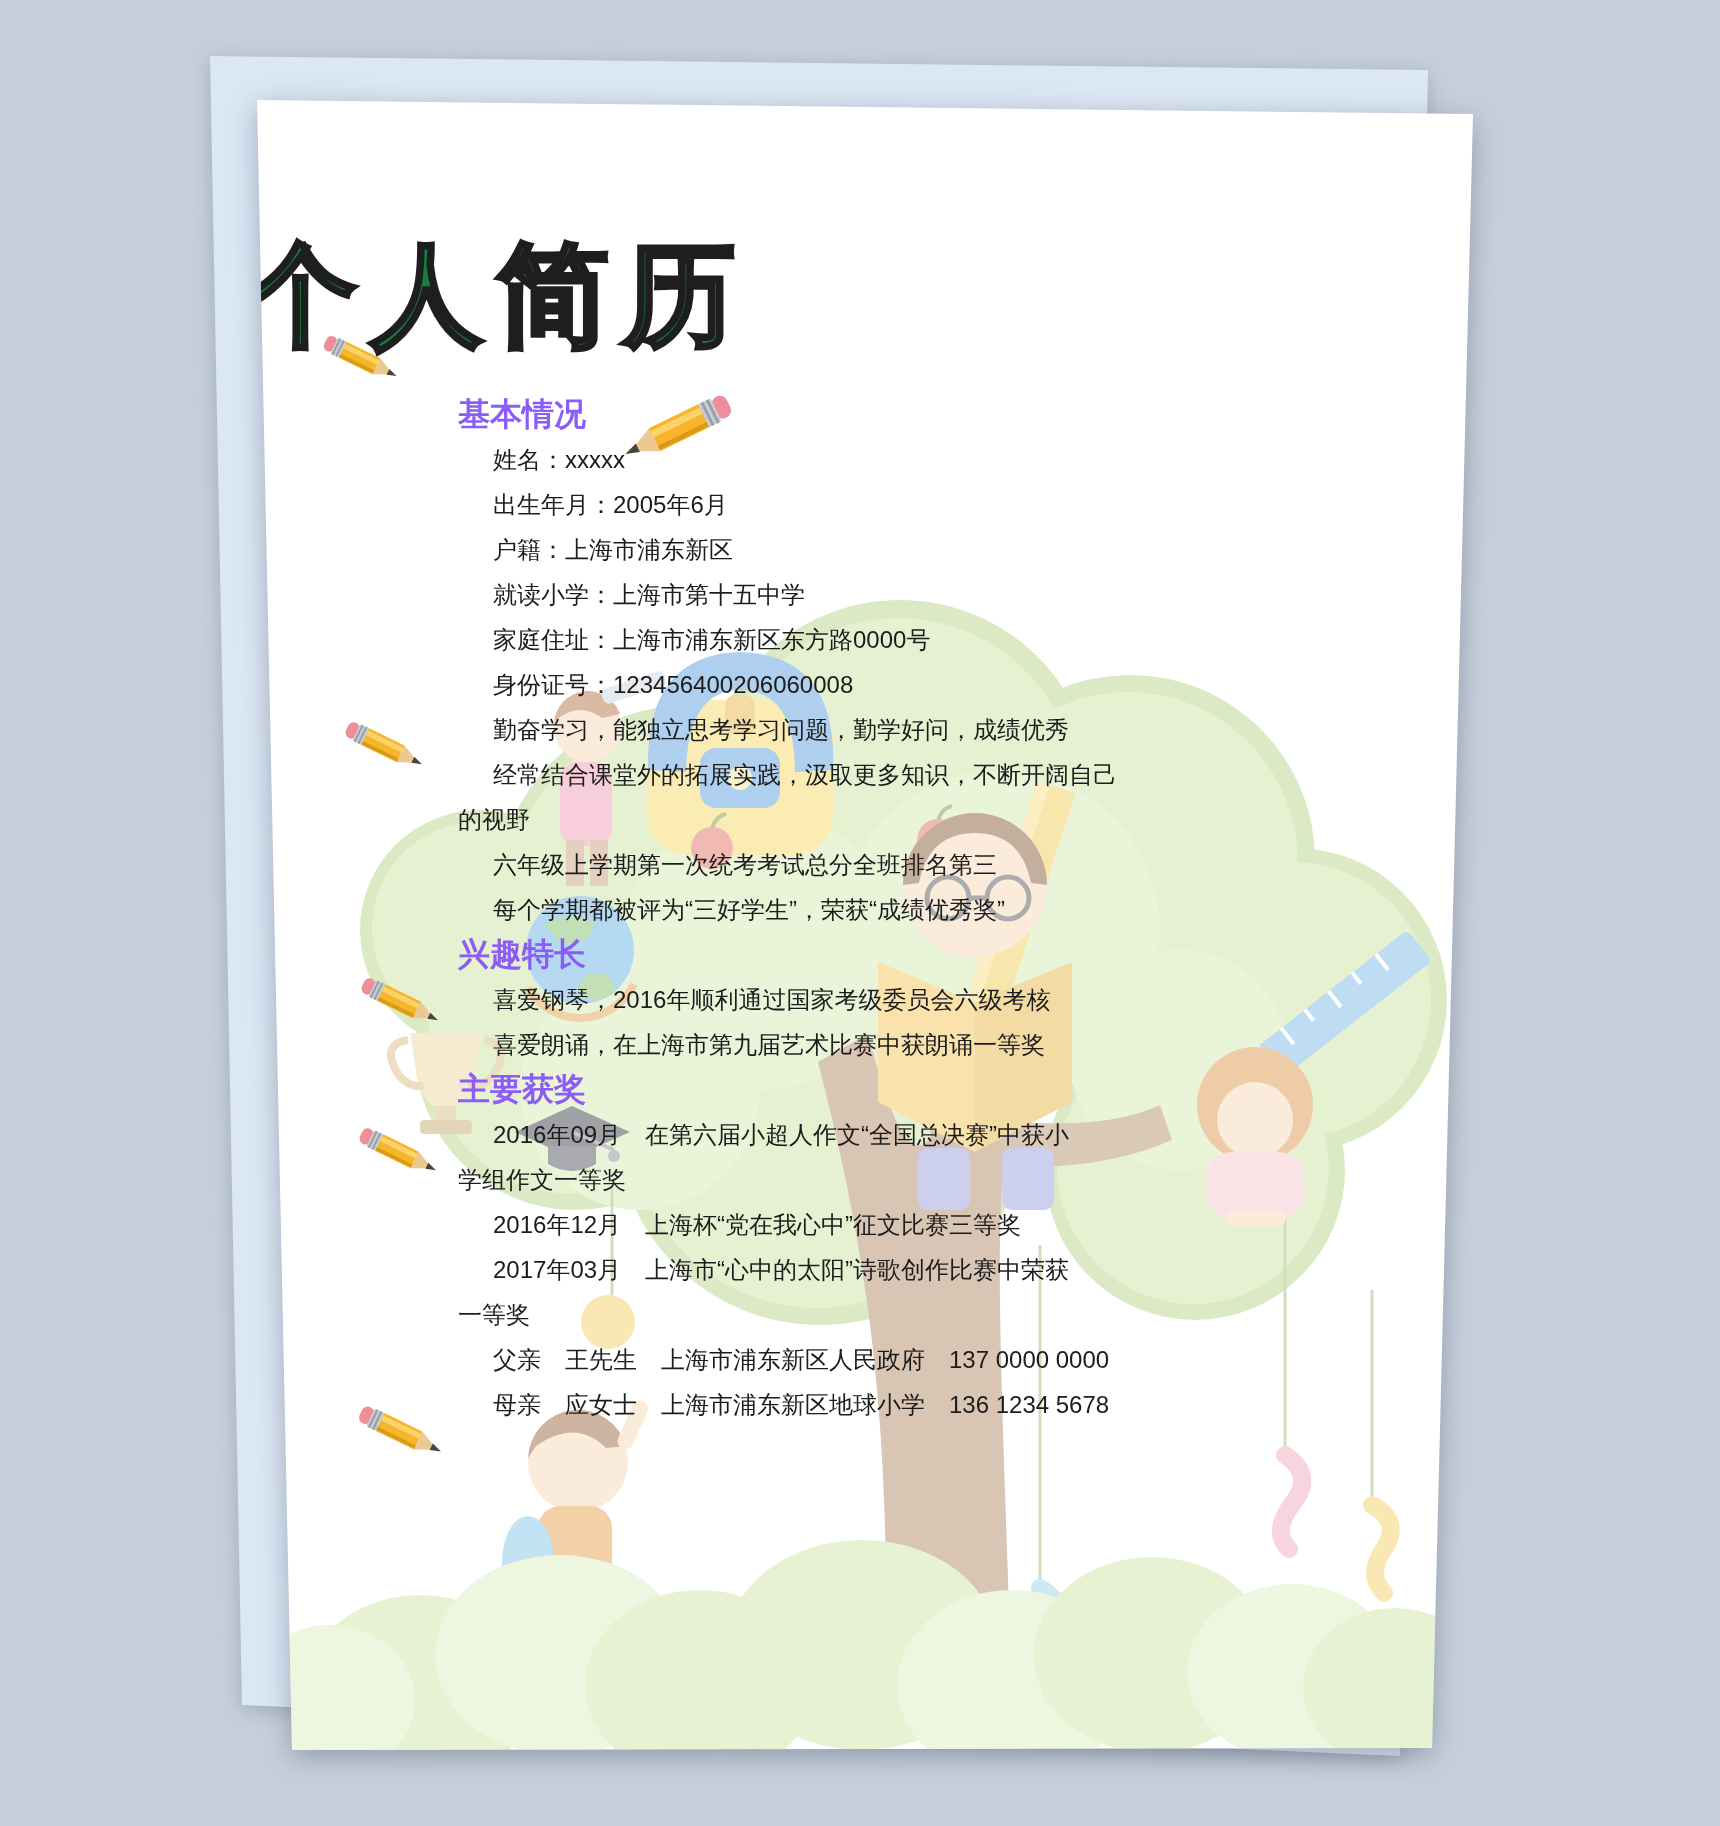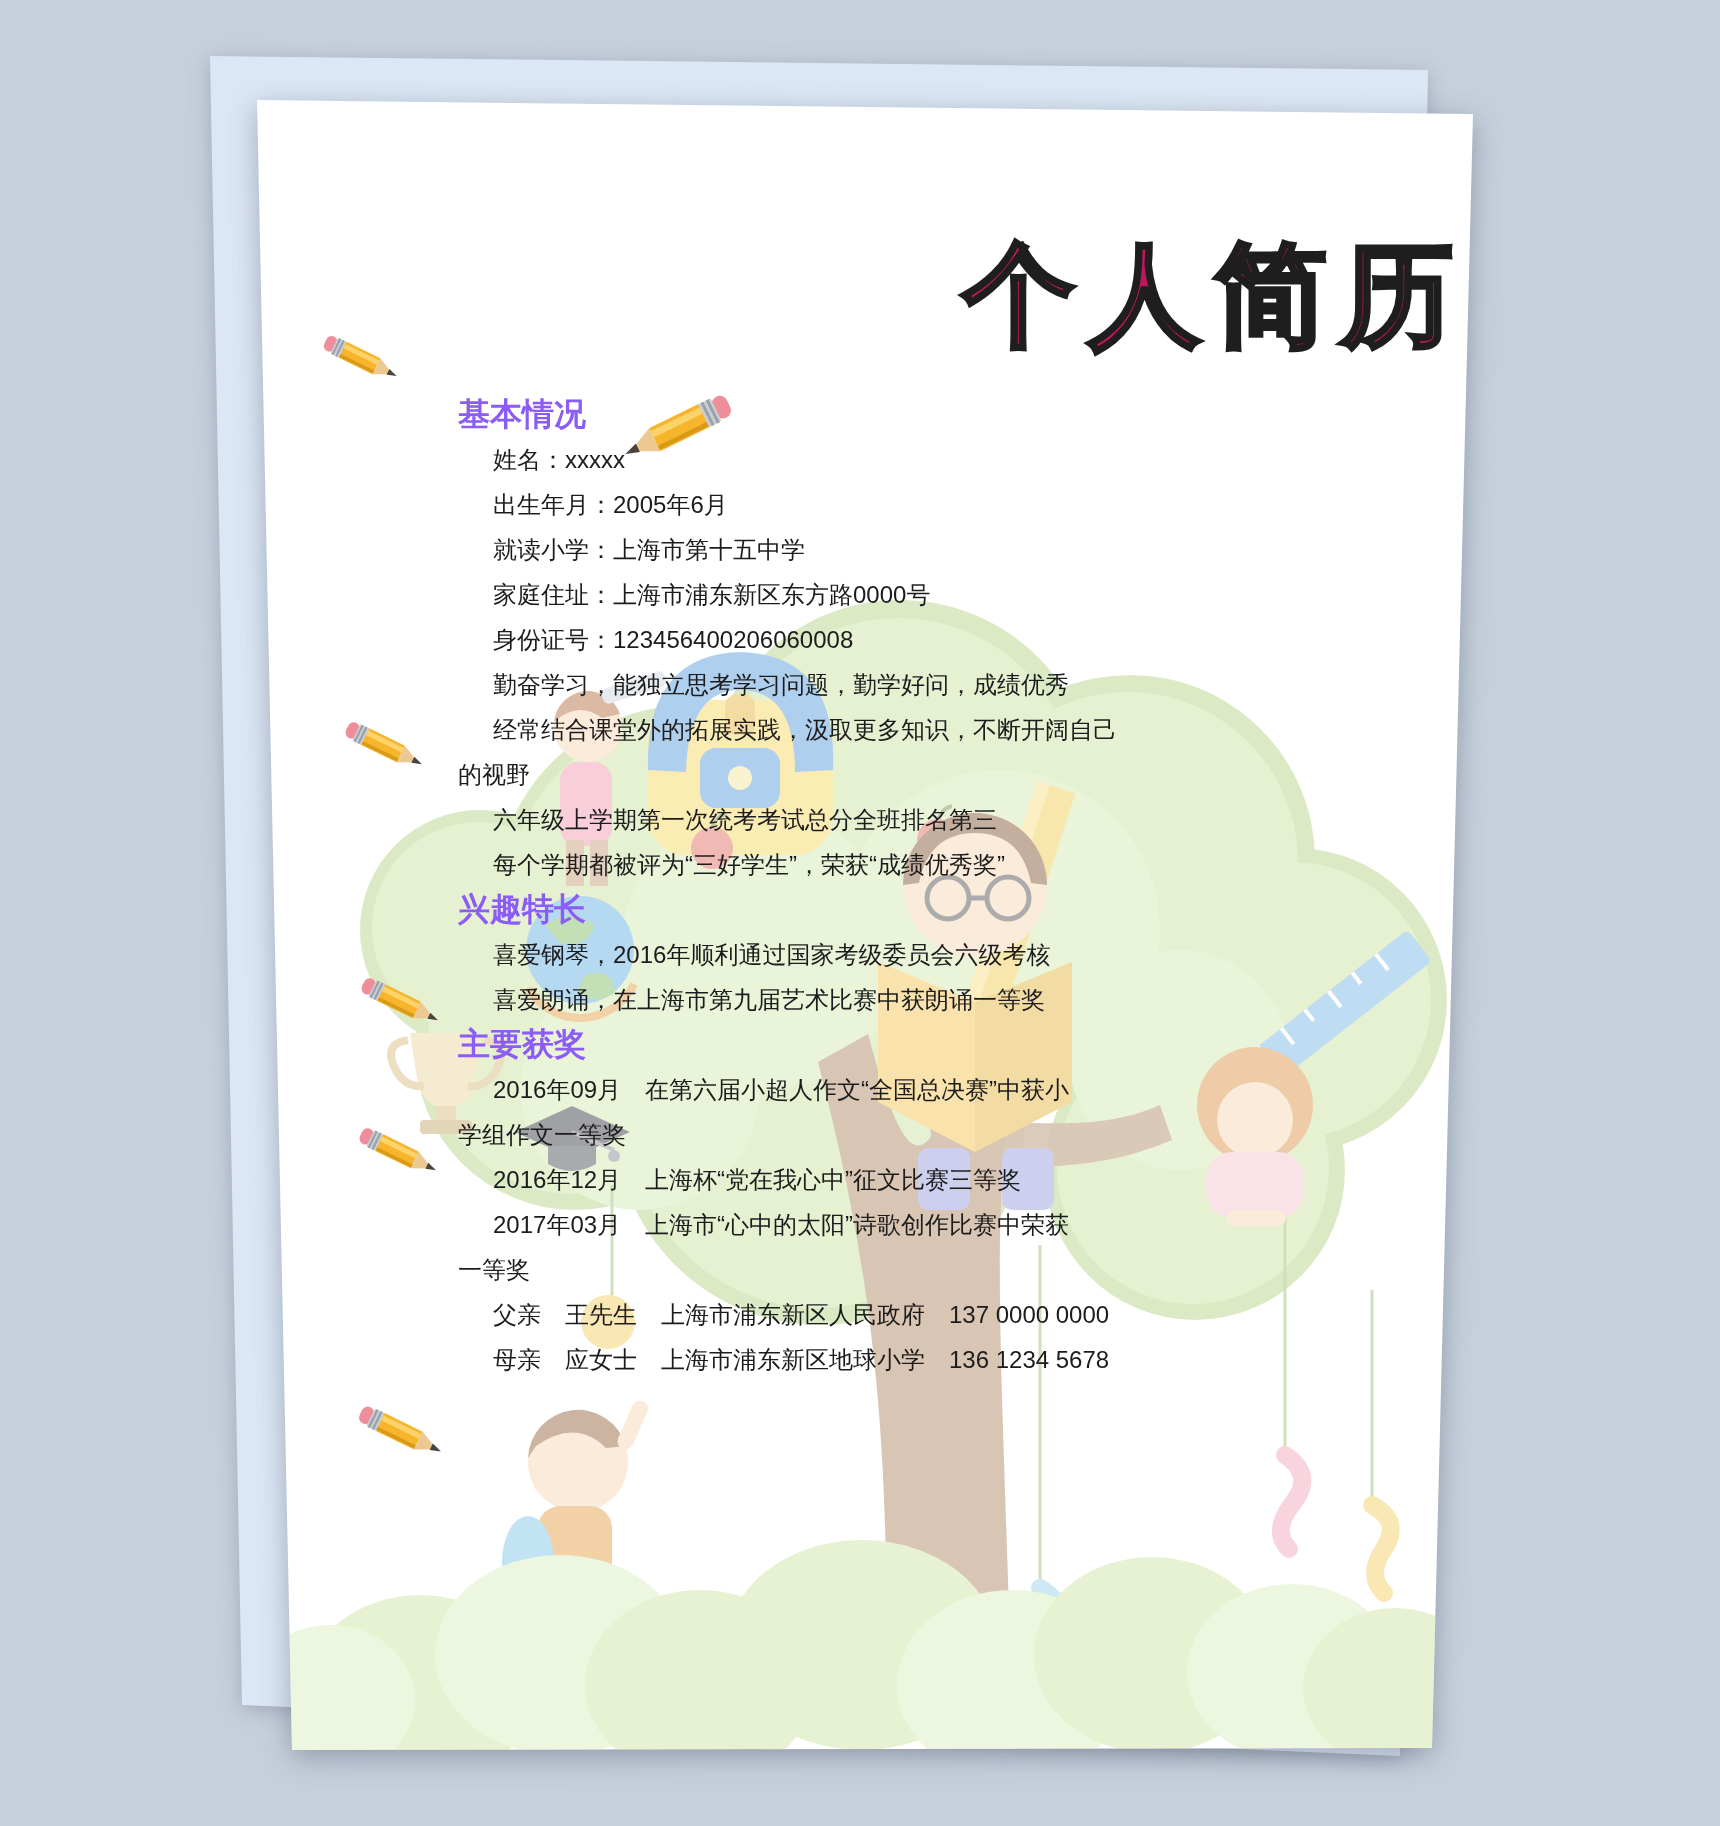--- a/index.html
+++ b/index.html
@@ -6,22 +6,22 @@
   body{font-family:"Liberation Sans","DejaVu Sans",sans-serif;background:#b9c4d2;}
   .canvas{position:relative;width:1720px;height:1826px;background:#c6d0dc;overflow:hidden;}
   .shadow-wrap{position:absolute;inset:0;pointer-events:none;}
   .back-shadow{filter:drop-shadow(0 4px 10px rgba(70,80,100,.30));}
   .front-shadow{filter:drop-shadow(0 7px 14px rgba(55,65,90,.38));}
   .sheet-back{position:absolute;inset:0;background:#dce7f5;
     clip-path:polygon(210px 56px,1428px 70px,1400px 1756px,242px 1705px);}
   .sheet-front{position:absolute;inset:0;background:#ffffff;
     clip-path:polygon(257px 100px,1473px 114px,1432px 1748px,292px 1750px);}
   .art{position:absolute;left:0;top:0;}
-  .page-title{position:absolute;left:251px;top:232px;width:1216px;height:140px;
-    text-align:right;font-size:112px;line-height:128px;font-weight:bold;color:#be185d;
+  .page-title{position:absolute;left:245px;top:232px;width:1216px;height:140px;
+    text-align:left;font-size:112px;line-height:128px;font-weight:bold;color:#15803d;
     letter-spacing:14px;-webkit-text-stroke:4px #1e1e1e;white-space:nowrap;}
   .resume-body{position:absolute;left:458px;top:392px;width:845px;color:#1c1c1c;}
   .row{min-height:45px;line-height:45px;white-space:nowrap;}
   .row.heading{font-size:32px;font-weight:bold;color:#8b5cf6;}
   .row.line{font-size:24px;}
   .row.ind{padding-left:35px;}
 </style>
 </head>
 <body>
 
@@ -211,20 +211,21 @@
           <use href="#pencil" transform="translate(366,1402) rotate(26) scale(0.90)"></use>
         </g>
       </svg>
 
       <div class="page-title">个人简历</div>
 
       <div class="resume-body">
           <div class="row heading">基本情况</div>
           <div class="row line ind">姓名：xxxxx</div>
           <div class="row line ind">出生年月：2005年6月</div>
+          <div class="row line ind">户籍：上海市浦东新区</div>
           <div class="row line ind">就读小学：上海市第十五中学</div>
           <div class="row line ind">家庭住址：上海市浦东新区东方路0000号</div>
           <div class="row line ind">身份证号：123456400206060008</div>
           <div class="row line ind">勤奋学习，能独立思考学习问题，勤学好问，成绩优秀</div>
           <div class="row line ind">经常结合课堂外的拓展实践，汲取更多知识，不断开阔自己</div>
           <div class="row line">的视野</div>
           <div class="row line ind">六年级上学期第一次统考考试总分全班排名第三</div>
           <div class="row line ind">每个学期都被评为“三好学生”，荣获“成绩优秀奖”</div>
           <div class="row heading">兴趣特长</div>
           <div class="row line ind">喜爱钢琴，2016年顺利通过国家考级委员会六级考核</div>

